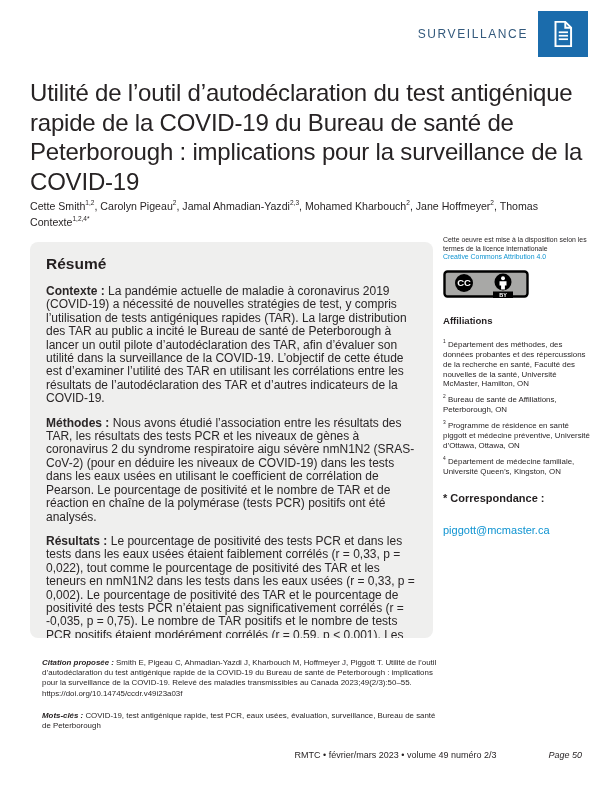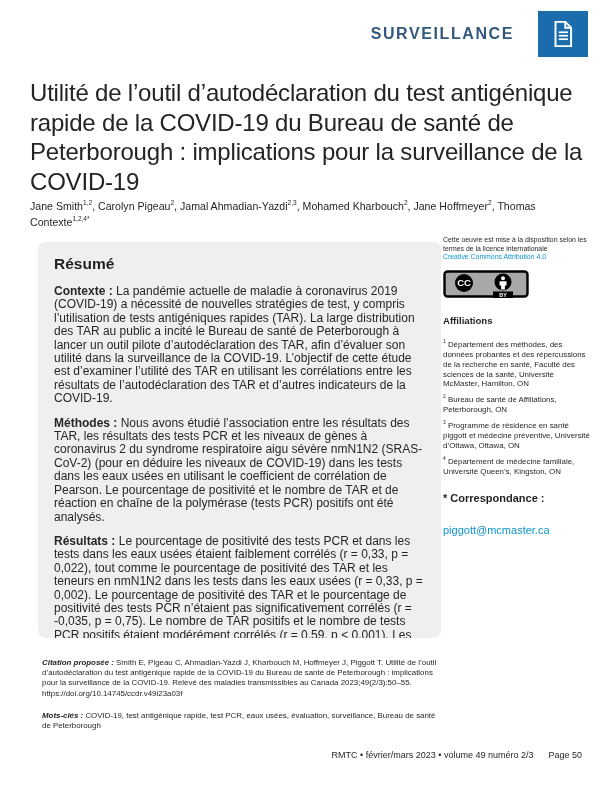--- a/index.html
+++ b/index.html
@@ -8,30 +8,30 @@
     width:612px;height:792px;
     background:#ffffff;
     font-family:"Liberation Sans", sans-serif;
     color:#231f20;
     overflow:hidden;
   }
   sup{font-size:0.62em;vertical-align:super;line-height:0;}
 
   
   .kicker-row{position:absolute;top:11px;right:24px;display:flex;align-items:center;}
-  .kicker{color:#33597c;font-size:16px;letter-spacing:1.6px;font-weight:700;margin-right:24px;}
+  .kicker{color:#33597c;font-size:12px;letter-spacing:1.6px;font-weight:400;margin-right:10px;}
   .doc-icon-box{width:50px;height:46px;background:#1b6cac;display:flex;align-items:center;justify-content:center;}
 
   
   .title{position:absolute;left:30px;top:62px;width:556px;font-size:24px;line-height:29.5px;font-weight:400;letter-spacing:-0.2px;color:#272324;}
   .authors{position:absolute;left:30px;top:199px;width:556px;font-size:10.6px;line-height:15.5px;color:#231f20;}
 
   
   .abstract-box{
-    position:absolute;left:38px;top:242px;width:403px;height:396px;
+    position:absolute;left:30px;top:242px;width:403px;height:396px;
     background:#efefee;border-radius:8px;
     box-sizing:border-box;padding:13px 16px 0 16px;overflow:hidden;
   }
   .abstract-heading{font-size:15.5px;font-weight:700;margin:0 0 12px 0;color:#231f20;}
   .abstract-box p{margin:0 0 11px 0;font-size:12px;line-height:13.4px;color:#2a2627;}
   .abstract-box p b{font-weight:700;}
 
   
   .citation-block{position:absolute;left:30px;top:646px;width:424px;font-size:7.9px;line-height:10.2px;color:#231f20;}
   .citation-block p{margin:12px;}
@@ -41,22 +41,22 @@
   .sidebar{position:absolute;left:443px;top:236px;width:148px;}
   .license-text{font-size:6.9px;line-height:8.6px;color:#231f20;}
   .license-link{display:block;font-size:6.9px;line-height:8.6px;color:#0e93d1;text-decoration:none;margin-top:0;}
   .cc-badge{margin-top:8px;display:block;}
   .aff-heading{font-size:9.6px;font-weight:700;margin:15px 0 14px 0;}
   .aff-item{font-size:7.9px;line-height:9.9px;margin:6px 0 0 0;}
   .corr-label{font-size:11px;font-weight:700;margin:15px 0 16px 0;}
   .corr-email{font-size:11px;color:#0e93d1;text-decoration:none;}
 
   
-  .footer{position:absolute;left:30px;right:30px;top:750px;display:flex;justify-content:flex-end;align-items:baseline;font-size:9px;color:#231f20;}
-  .footer .page-num{margin-left:15px;}
+  .footer{position:absolute;left:30px;right:30px;top:750px;display:flex;justify-content:flex-end;align-items:baseline;font-size:9px;color:#231f20;gap:14px;}
+  .footer .page-num{margin-left:38px;font-style:italic;}
 </style>
 </head>
 <body>
 
 <div class="page">
 
   <div class="kicker-row">
     <span class="kicker">SURVEILLANCE</span>
     <span class="doc-icon-box">
       <svg width="28" height="30" viewBox="0 0 24 26">
@@ -65,21 +65,21 @@
         <line x1="8.3" y1="11.5" x2="16.3" y2="11.5" stroke="#ffffff" stroke-width="1.5"></line>
         <line x1="8.3" y1="14.5" x2="16.3" y2="14.5" stroke="#ffffff" stroke-width="1.5"></line>
         <line x1="8.3" y1="17.5" x2="16.3" y2="17.5" stroke="#ffffff" stroke-width="1.5"></line>
       </svg>
     </span>
   </div>
 
   <h1 class="title">Utilité de l’outil d’autodéclaration du test antigénique rapide de la COVID-19 du Bureau de santé de Peterborough : implications pour la surveillance de la COVID-19</h1>
 
   <div class="authors">
-    <span><span>Jane Smith</span><sup>1,2</sup><span>, </span></span>
+    <span><span>Cette Smith</span><sup>1,2</sup><span>, </span></span>
     <span><span>Carolyn Pigeau</span><sup>2</sup><span>, </span></span>
     <span><span>Jamal Ahmadian-Yazdi</span><sup>2,3</sup><span>, </span></span>
     <span><span>Mohamed Kharbouch</span><sup>2</sup><span>, </span></span>
     <span><span>Jane Hoffmeyer</span><sup>2</sup><span>, </span></span>
     <span><span>Thomas Contexte</span><sup>1,2,4*</sup><span></span></span>
   </div>
 
   <div class="abstract-box">
     <h2 class="abstract-heading">Résumé</h2>
     <p><b>Contexte :</b> <span>La pandémie actuelle de maladie à coronavirus 2019 (COVID-19) a nécessité de nouvelles stratégies de test, y compris l’utilisation de tests antigéniques rapides (TAR). La large distribution des TAR au public a incité le Bureau de santé de Peterborough à lancer un outil pilote d’autodéclaration des TAR, afin d’évaluer son utilité dans la surveillance de la COVID-19. L’objectif de cette étude est d’examiner l’utilité des TAR en utilisant les corrélations entre les résultats de l’autodéclaration des TAR et d’autres indicateurs de la COVID-19.</span></p>
@@ -102,21 +102,21 @@
       <circle cx="21" cy="13" r="9" fill="#000000"></circle>
       <text x="21" y="16.4" font-size="9.5" font-family="Liberation Sans, sans-serif" font-weight="700" fill="#ffffff" text-anchor="middle">CC</text>
       <circle cx="60" cy="12" r="8.5" fill="#000000"></circle>
       <circle cx="60" cy="8.2" r="2" fill="#ffffff"></circle>
       <path d="M56.5 11.2 h7 v4.2 h-1.6 v4 h-3.8 v-4 h-1.6 Z" fill="#ffffff"></path>
       <rect x="50" y="21.5" width="20" height="6.5" fill="#000000"></rect>
       <text x="60" y="26.8" font-size="5.5" font-family="Liberation Sans, sans-serif" font-weight="700" fill="#ffffff" text-anchor="middle">BY</text>
     </svg>
 
     <div class="aff-heading">Affiliations</div>
-    <p class="aff-item"><sup>1</sup> <span>Département des méthodes, des données probantes et des répercussions de la recherche en santé, Faculté des sciences de la santé, Université McMaster, Hamilton, ON</span></p>
+    <p class="aff-item"><sup>1</sup> <span>Département des méthodes, des données probantes et des répercussions de la recherche en santé, Faculté des nouvelles de la santé, Université McMaster, Hamilton, ON</span></p>
     <p class="aff-item"><sup>2</sup> <span>Bureau de santé de Affiliations, Peterborough, ON</span></p>
     <p class="aff-item"><sup>3</sup> <span>Programme de résidence en santé piggott et médecine préventive, Université d’Ottawa, Ottawa, ON</span></p>
     <p class="aff-item"><sup>4</sup> <span>Département de médecine familiale, Université Queen’s, Kingston, ON</span></p>
 
     <div class="corr-label">* Correspondance :</div>
     <a class="corr-email" href="#">piggott@mcmaster.ca</a>
   </div>
 
   <div class="footer">
     <span>RMTC • février/mars 2023 • volume 49 numéro 2/3</span>

